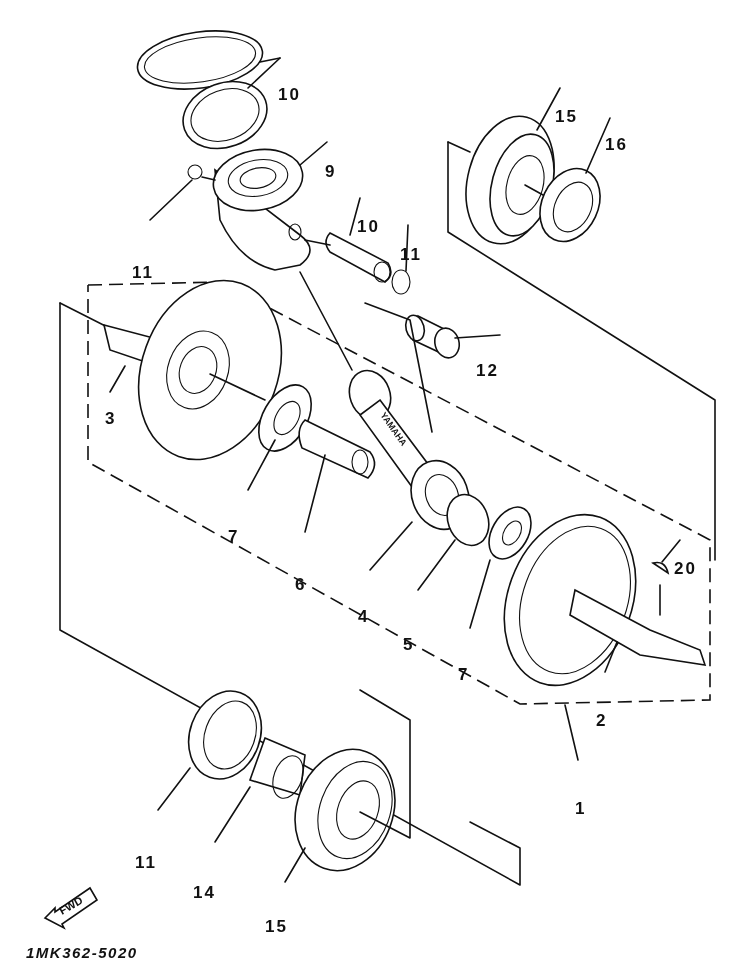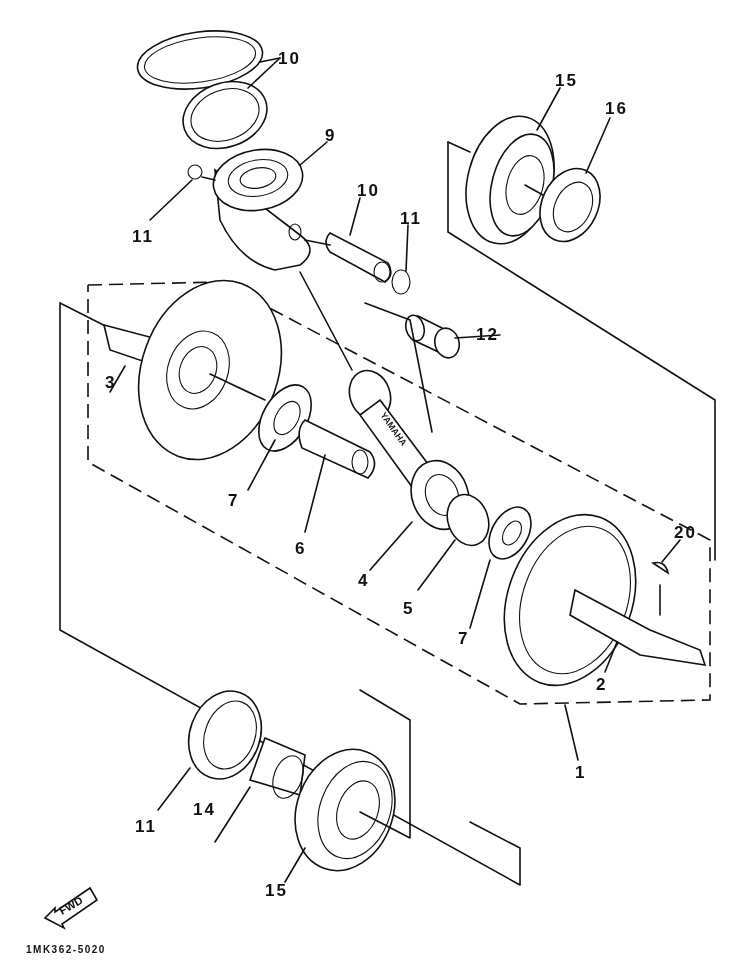--- a/index.html
+++ b/index.html
@@ -2,22 +2,22 @@
 <html><head>
 <meta charset="utf-8">
 <style>
   html, body { margin: 0; padding: 0; background: #ffffff; }
   body { width: 738px; height: 973px; position: relative; overflow: hidden; }
   #diagram { position: absolute; left: 0; top: 0; width: 738px; height: 973px; }
   .ln { stroke: #111; stroke-width: 1.6; fill: none; stroke-linecap: round; stroke-linejoin: round; }
   .thin { stroke: #111; stroke-width: 1.1; fill: none; }
   .dash { stroke: #111; stroke-width: 1.6; fill: none; stroke-dasharray: 14 7; }
   .part { fill: #fff; stroke: #111; stroke-width: 1.6; }
-  .lbl { position: absolute; font-family: "Liberation Sans", sans-serif; font-size: 17px; font-weight: bold; color: #111; letter-spacing: 2px; line-height: 1; }
-  .code { position: absolute; left: 26px; top: 944px; font-family: "Liberation Sans", sans-serif; font-size: 10px; font-weight: bold; color: #111; letter-spacing: 1.5px; }
+  .lbl { position: absolute; font-family: "Liberation Sans", sans-serif; font-size: 17px; font-weight: bold; color: #111; letter-spacing: 2px; line-height: 1; margin-top: 36px; }
+  .code { position: absolute; left: 26px; top: 944px; font-family: "Liberation Sans", sans-serif; font-size: 15px; font-weight: bold; color: #111; letter-spacing: 1.5px; font-style: italic; }
   .fwd-text { font-family: "Liberation Sans", sans-serif; font-size: 11px; font-weight: bold; fill: #111; }
   .yamaha { font-family: "Liberation Sans", sans-serif; font-size: 9px; font-weight: bold; fill: #111; }
 </style>
 </head>
 <body>
 
 <svg id="diagram" viewBox="0 0 738 973">
 
   <polyline class="ln" points="60,303 60,630 520,885 520,848 470,822"></polyline>
   <polyline class="ln" points="60,303 330,440"></polyline>
@@ -175,16 +175,16 @@
 <div class="lbl" style="left:105px;top:374px;">3</div>
 <div class="lbl" style="left:228px;top:492px;">7</div>
 <div class="lbl" style="left:295px;top:540px;">6</div>
 <div class="lbl" style="left:358px;top:572px;">4</div>
 <div class="lbl" style="left:403px;top:600px;">5</div>
 <div class="lbl" style="left:458px;top:630px;">7</div>
 <div class="lbl" style="left:674px;top:524px;">20</div>
 <div class="lbl" style="left:596px;top:676px;">2</div>
 <div class="lbl" style="left:575px;top:764px;">1</div>
 <div class="lbl" style="left:135px;top:818px;">11</div>
-<div class="lbl" style="left:193px;top:801px;">14</div>
+<div class="lbl" style="left:193px;top:848px;">14</div>
 <div class="lbl" style="left:265px;top:882px;">15</div>
 
 <div class="code">1MK362-5020</div>
 
 </body></html>

